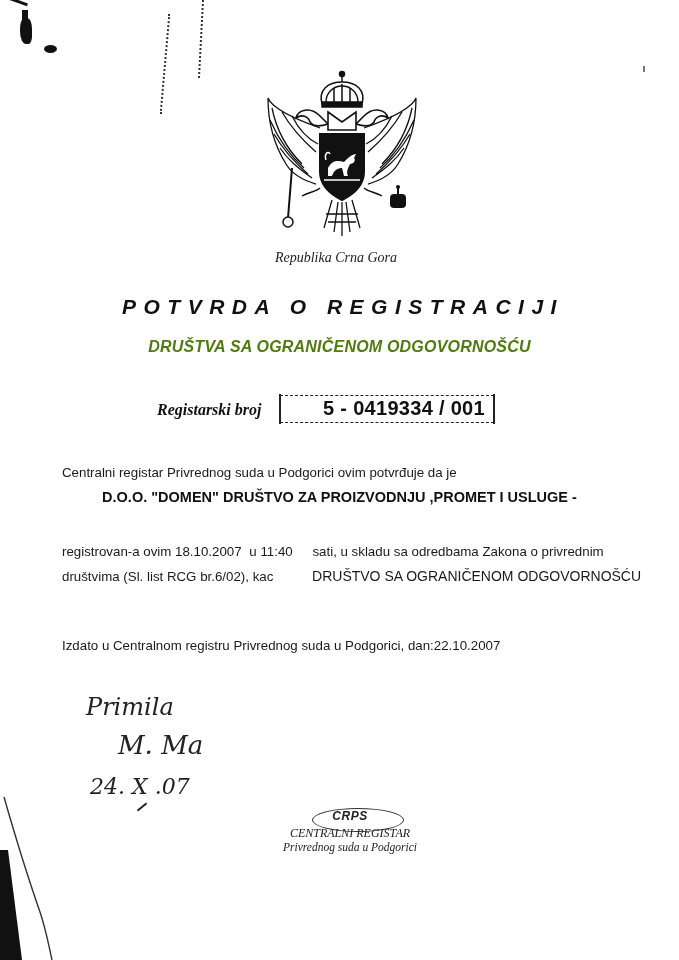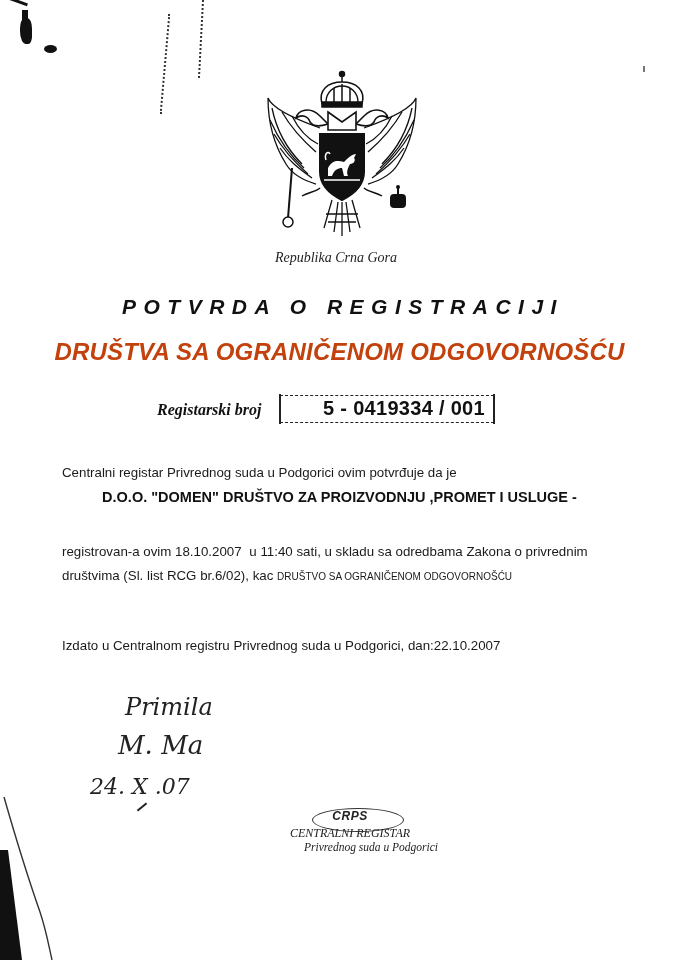--- a/index.html
+++ b/index.html
@@ -34,21 +34,21 @@
 
     .title1 {
       left: 0; top: 295px; width: 679px; text-align: center;
       font-family: "Liberation Sans", sans-serif; font-weight: bold; font-style: italic;
       font-size: 21px; letter-spacing: 7.5px; color: #111;
       padding-left: 7px; box-sizing: border-box;
     }
     .title2 {
       left: 0; top: 338px; width: 679px; text-align: center;
       font-family: "Liberation Sans", sans-serif; font-weight: bold; font-style: italic;
-      font-size: 24px; letter-spacing: 0.2px; color: #c2410c;
+      font-size: 16px; letter-spacing: 0.2px; color: #4d7c0f;
     }
 
     .reg-label {
       left: 157px; top: 401px;
       font-family: "Liberation Serif", serif; font-weight: bold; font-style: italic;
       font-size: 16px; color: #111;
     }
     .reg-box {
       left: 280px; top: 395px; width: 214px; height: 28px;
       border: 1.5px dashed #222;
@@ -89,21 +89,21 @@
       position: absolute; left: 0; top: 3px; width: 100%; text-align: center;
       font-family: "Liberation Sans", sans-serif; font-weight: bold; font-style: italic;
       font-size: 12px; color: #222; letter-spacing: 0.5px;
     }
     .stamp-line1 {
       position: absolute; left: 0; top: 20px; width: 100%; text-align: center;
       font-family: "Liberation Serif", serif; font-style: italic;
       font-size: 12px; color: #222;
     }
     .stamp-line2 {
-      position: absolute; left: 8px; top: 35px; width: 100%; text-align: right;
+      position: absolute; left: 0; top: 35px; width: 100%; text-align: center;
       font-family: "Liberation Serif", serif; font-style: italic;
       font-size: 11.5px; color: #222;
     }
     .edge-shadow {
       left: 0; top: 830px; width: 30px; height: 130px;
     }
   </style>
 </head>
 <body>
 
@@ -188,33 +188,33 @@
 
 <div class="abs company">
   <div>D.O.O. "DOMEN" DRUŠTVO ZA PROIZVODNJU ,PROMET I USLUGE -</div>
 </div>
 
 <div class="abs body-text" style="left:62px; top:544px;">
   <span>registrovan-a ovim</span>
   <span>18.10.2007</span>
   <span style="margin-left:4px;">u</span>
   <span>11:40</span>
-  <span style="margin-left:0;">sati, u skladu sa odredbama Zakona o privrednim</span>
+  <span style="margin-left:16px;">sati, u skladu sa odredbama Zakona o privrednim</span>
 </div>
 
 <div class="abs body-text" style="left:62px; top:568px;">
   <span>društvima (Sl. list RCG br.6/02), kac</span>
-  <span style="font-size:10px;">DRUŠTVO SA OGRANIČENOM ODGOVORNOŠĆU</span>
+  <span style="font-size:14px;margin-left:35px;">DRUŠTVO SA OGRANIČENOM ODGOVORNOŠĆU</span>
 </div>
 
 <div class="abs body-text" style="left:62px; top:638px;">
   <span>Izdato u Centralnom registru Privrednog suda u Podgorici, dan:</span><span>22.10.2007</span>
 </div>
 
-<div class="abs handwriting" style="left:86px; top:693px; font-size:24px;margin-left:39px;">Primila</div>
+<div class="abs handwriting" style="left:86px; top:693px; font-size:24px;">Primila</div>
 <div class="abs handwriting" style="left:118px; top:730px; font-size:26px;">M. Ma</div>
 <div class="abs handwriting" style="left:90px; top:774px; font-size:22px;">24. X .07</div>
 <div class="abs" style="left:136px;top:806px;width:12px;height:2px;background:#222;transform:rotate(-40deg);"></div>
 
 <div class="abs stamp">
   <div class="stamp-ellipse"></div>
   <div class="stamp-crps">CRPS</div>
   <div class="stamp-line1">CENTRALNI REGISTAR</div>
   <div class="stamp-line2">Privrednog suda u Podgorici</div>
 </div>

